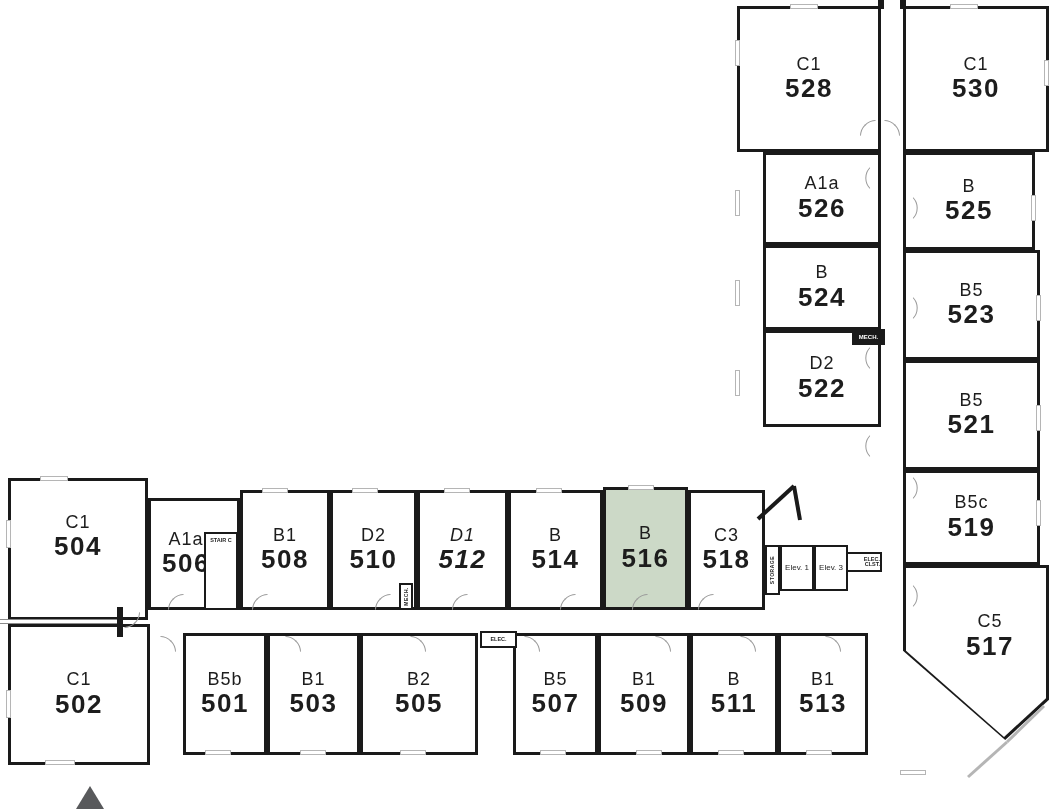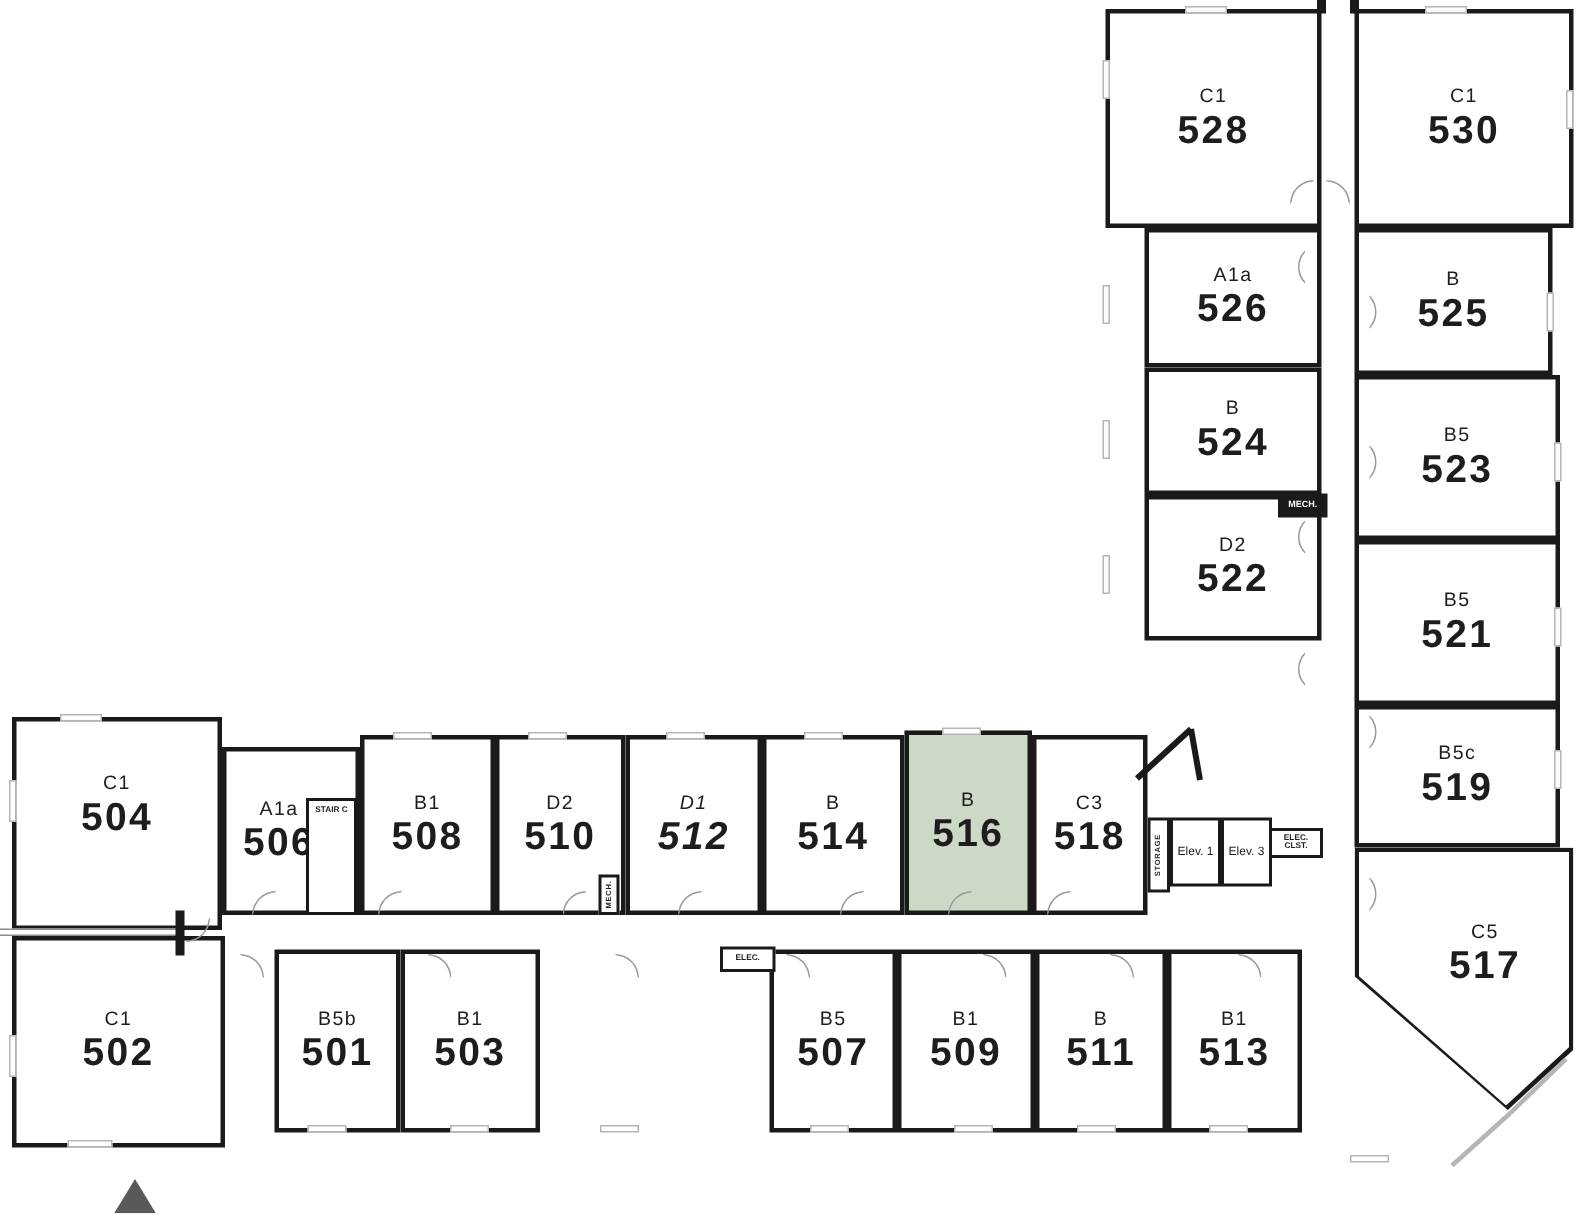--- a/index.html
+++ b/index.html
@@ -9,26 +9,26 @@
   }
   .room{
     position:absolute;box-sizing:border-box;background:#fff;
     border:3px solid var(--wall-color,#1a1a1a);
     display:flex;align-items:center;justify-content:center;z-index:1;
   }
   .room.hl{background:var(--hl-color,#ccd9c7);}
   .room.poly{border:none;background:var(--wall-color,#1a1a1a);}
   .poly-fill{position:absolute;inset:3px;background:#fff;}
   .u-lbl{position:relative;text-align:center;line-height:1.15;z-index:2;}
-  .u-type{font-size:13px;letter-spacing:1px;}
+  .u-type{font-size:18px;letter-spacing:1px;}
   .u-num{font-size:26px;font-weight:bold;letter-spacing:1.5px;}
   .svc{
     position:absolute;box-sizing:border-box;border:2px solid var(--wall-color,#1a1a1a);
     background:#fff;display:flex;align-items:center;justify-content:center;
-    font-size:8px;z-index:3;text-align:center;line-height:1;
+    font-size:8px;z-index:3;text-align:right;line-height:1;
   }
   .svc.dark{background:var(--wall-color,#1a1a1a);color:#fff;border:none;font-size:6px;font-weight:bold;}
   .svc.tiny{font-size:5.5px;font-weight:bold;}
   .svc.vert span{writing-mode:vertical-rl;transform:rotate(180deg);font-size:5px;font-weight:bold;letter-spacing:.5px;}
   .svc.toplab{align-items:flex-start;padding-top:4px;}
   .wallbar{position:absolute;background:var(--wall-color,#1a1a1a);z-index:3;}
   .party{position:absolute;height:5px;background:#fff;border-top:1.5px solid #8a8a8a;border-bottom:1.5px solid #8a8a8a;box-sizing:border-box;z-index:2;}
   .win{position:absolute;background:#fff;border:1px solid #b5b5b5;box-sizing:border-box;z-index:2;}
   .door{
     position:absolute;width:16px;height:16px;box-sizing:border-box;
@@ -167,20 +167,26 @@
   <div class="room" style="left:183px;top:633px;width:84px;height:122px;">
     <div class="u-lbl">
       <div class="u-type">B5b</div>
       <div class="u-num">501</div>
     </div>
   </div>
   <div class="room" style="left:267px;top:633px;width:93px;height:122px;">
     <div class="u-lbl">
       <div class="u-type">B1</div>
       <div class="u-num">503</div>
+    </div>
+  </div>
+  <div class="room" style="left:360px;top:633px;width:118px;height:122px;">
+    <div class="u-lbl">
+      <div class="u-type">B2</div>
+      <div class="u-num">505</div>
     </div>
   </div>
   <div class="room" style="left:513px;top:633px;width:85px;height:122px;">
     <div class="u-lbl">
       <div class="u-type">B5</div>
       <div class="u-num">507</div>
     </div>
   </div>
   <div class="room" style="left:598px;top:633px;width:92px;height:122px;">
     <div class="u-lbl">

